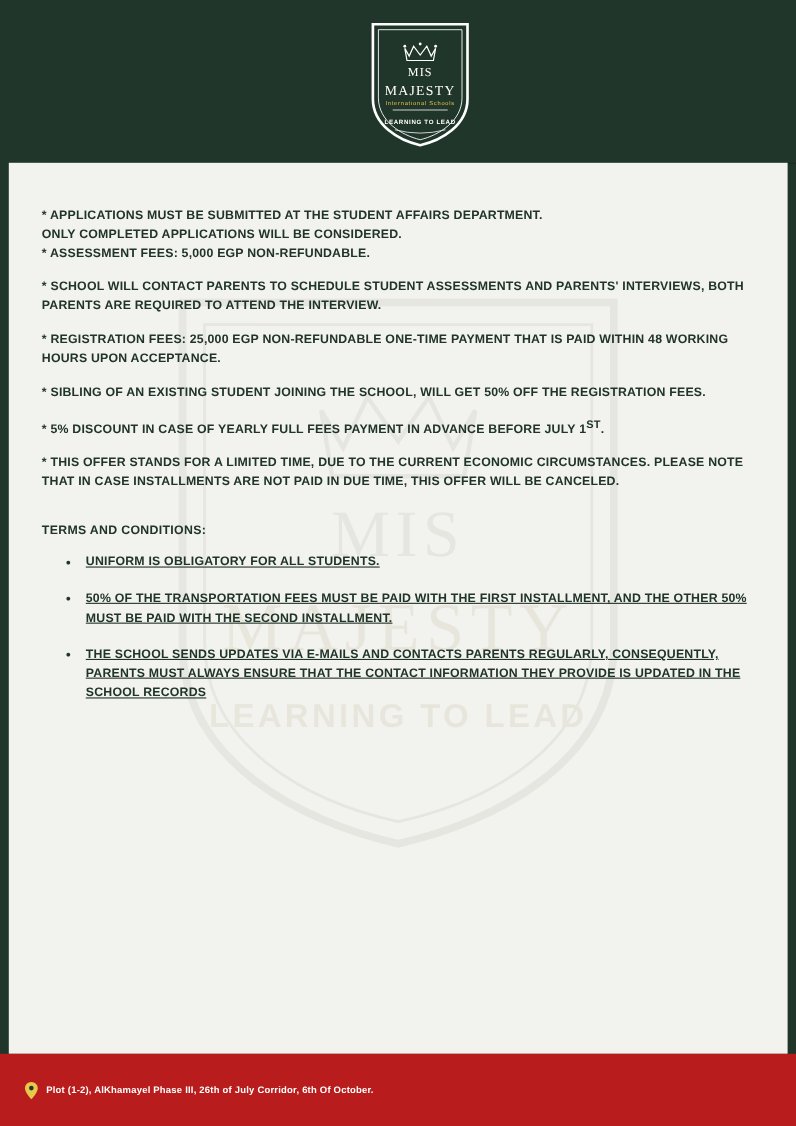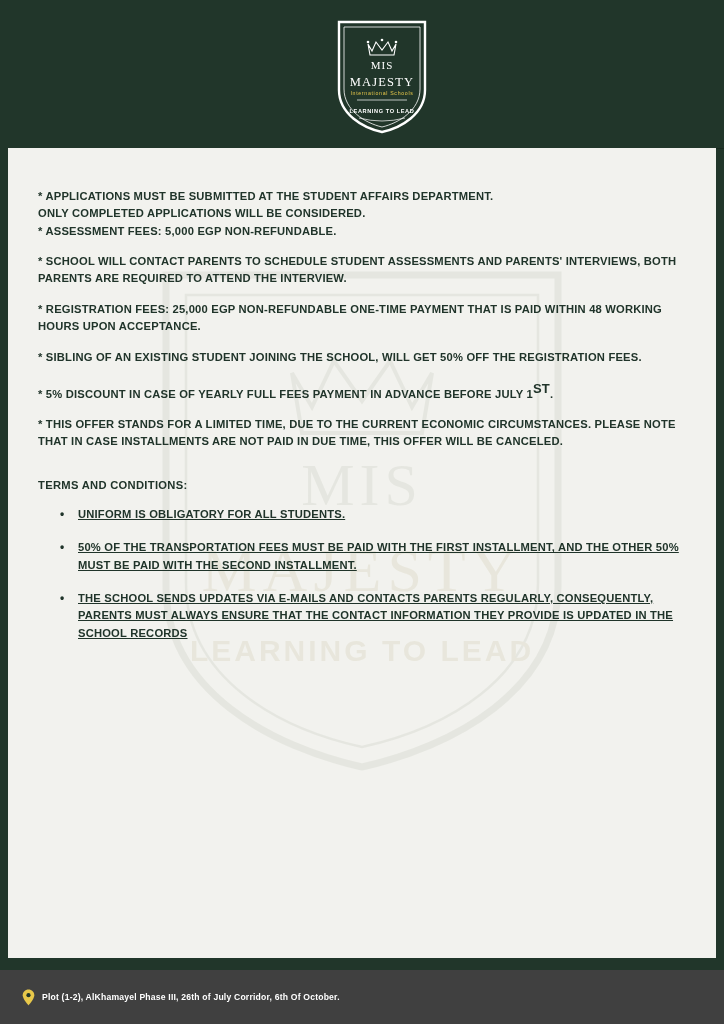--- a/index.html
+++ b/index.html
@@ -91,31 +91,31 @@
     text-decoration: underline;
   }
   ul.terms li::before {
     content: "•";
     position: absolute;
     left: -8px;
     top: -1px;
     font-size: 12px;
   }
   sup {
-    font-size: 13px;
+    font-size: 10px;
     vertical-align: super;
   }
   
   .footer {
     position: absolute;
     left: 0;
     right: 0;
     bottom: 0;
-    height: 54px;
-    background: #404040;
+    height: 66px;
+    background: #b91c1c;
     display: flex;
     align-items: center;
     justify-content: space-between;
     padding: 0 22px;
     box-sizing: border-box;
   }
   .addr {
     display: flex;
     align-items: center;
     gap: 7px;

